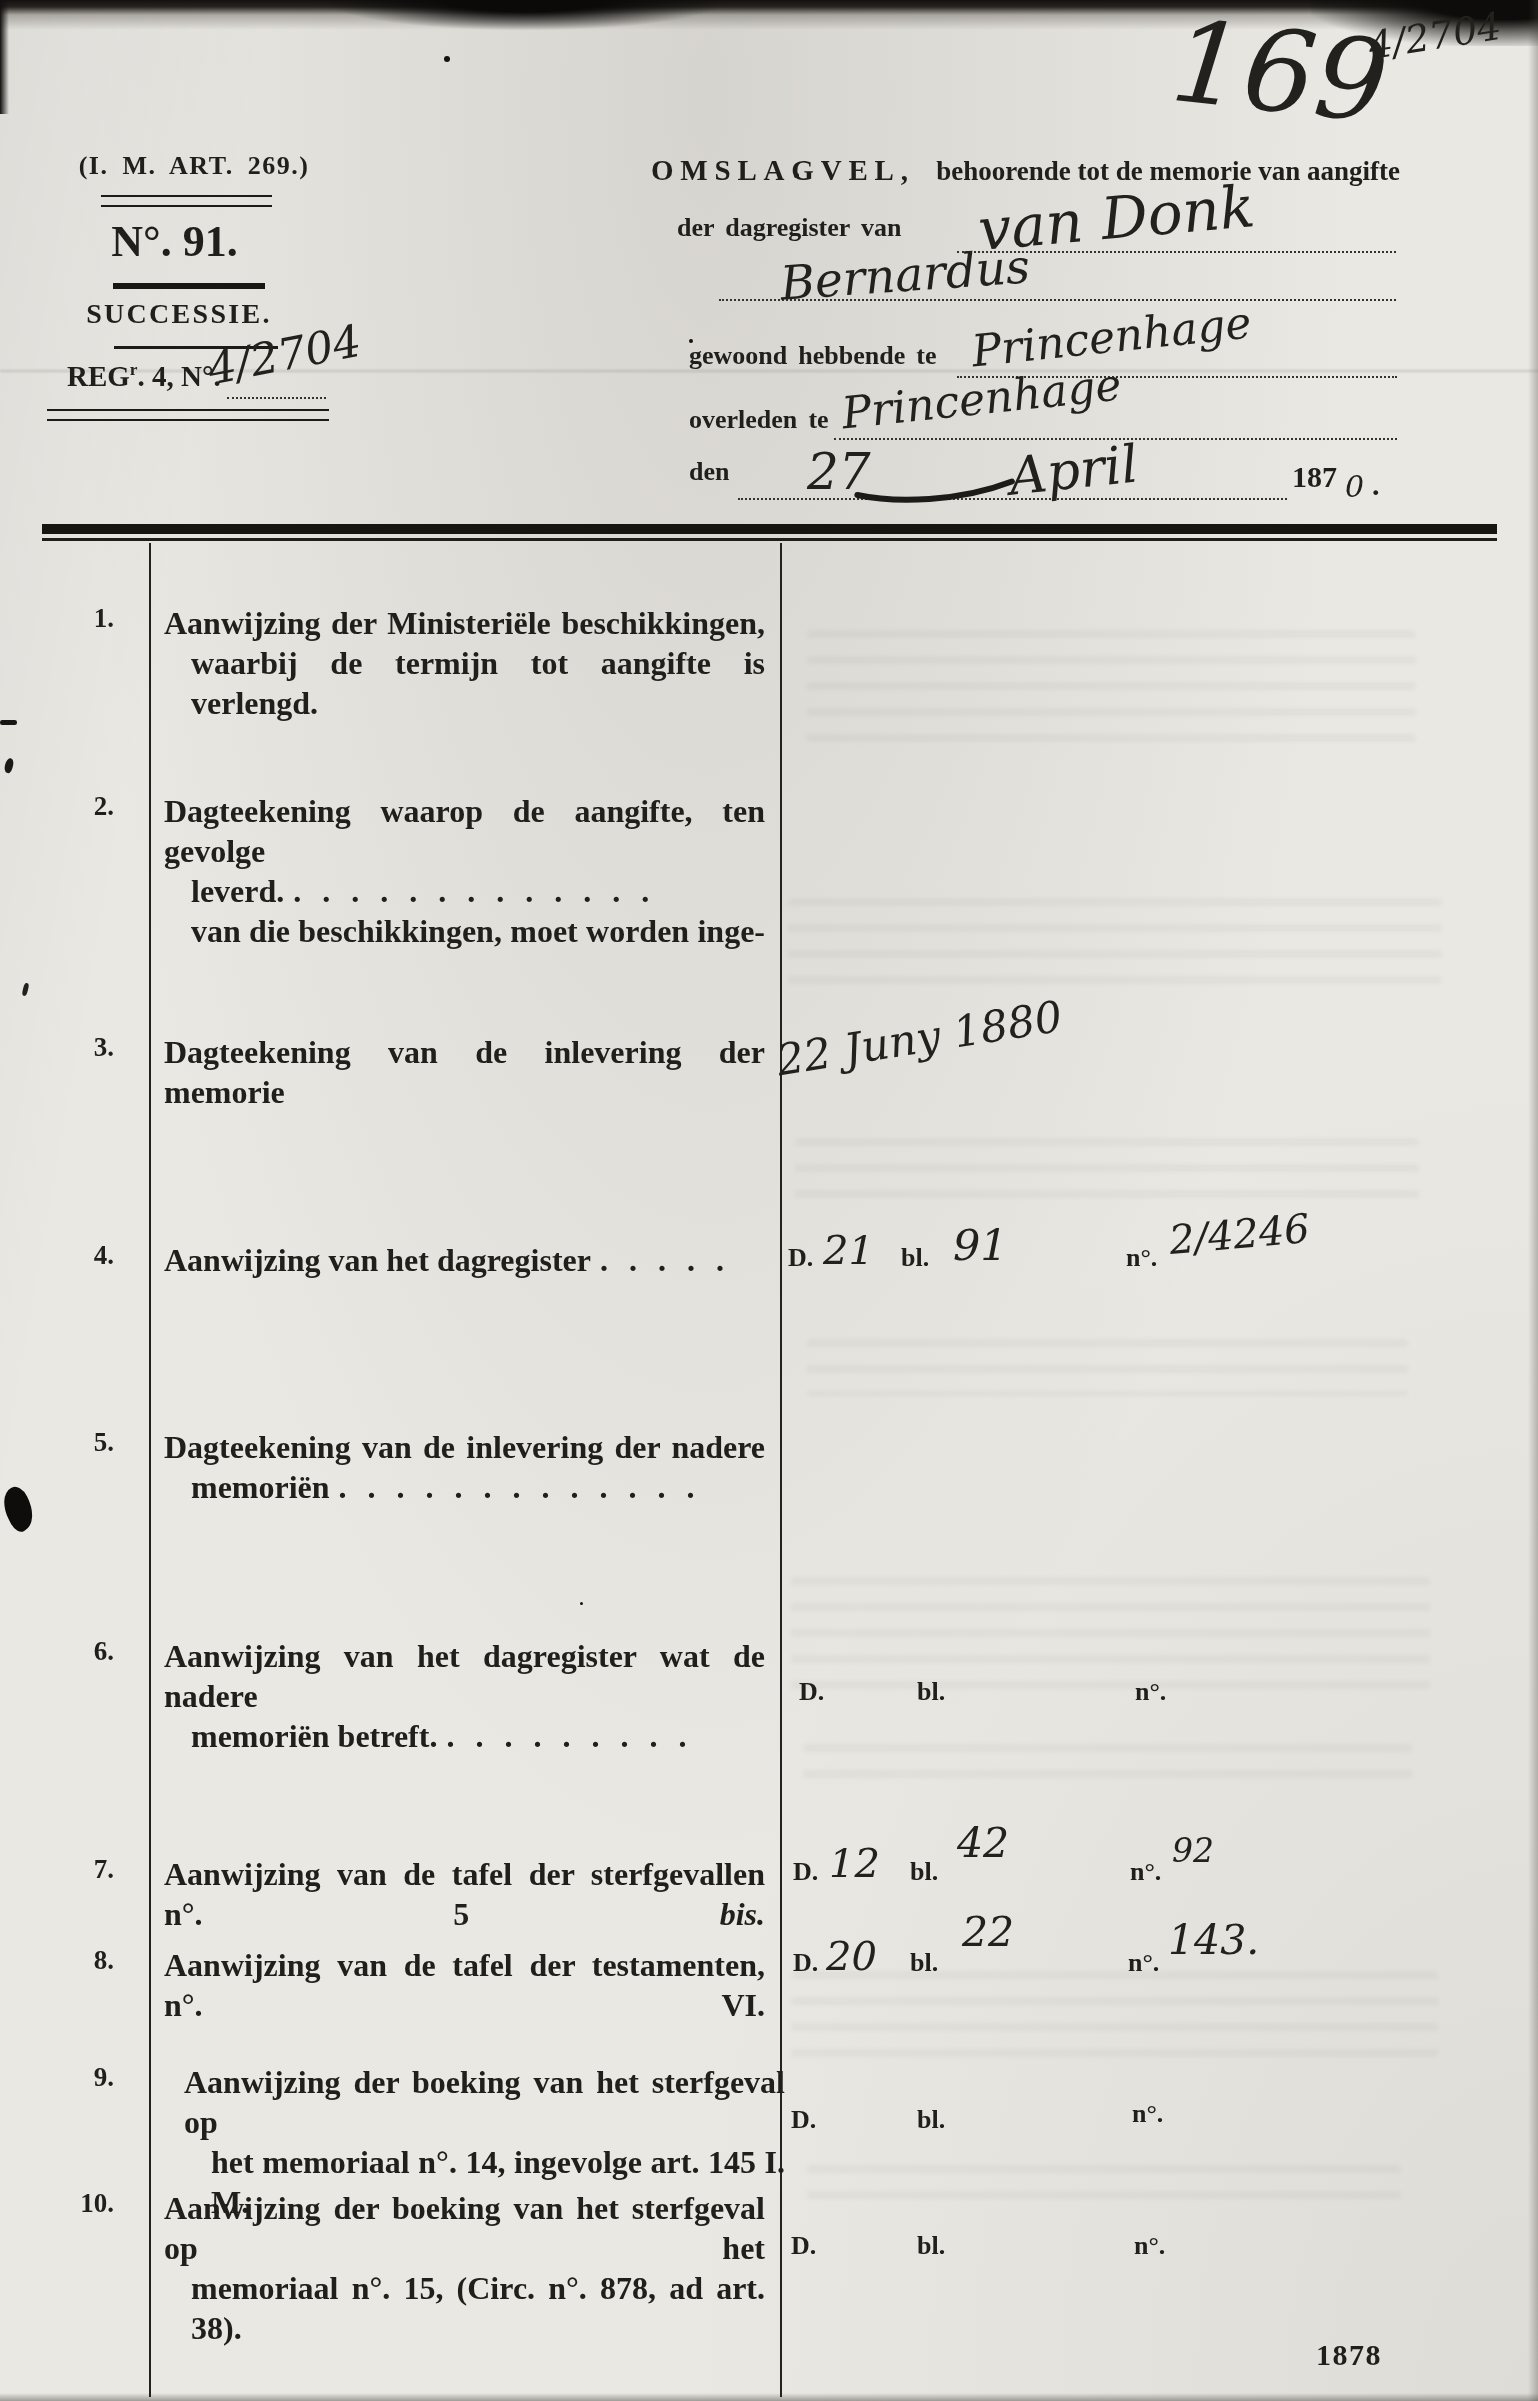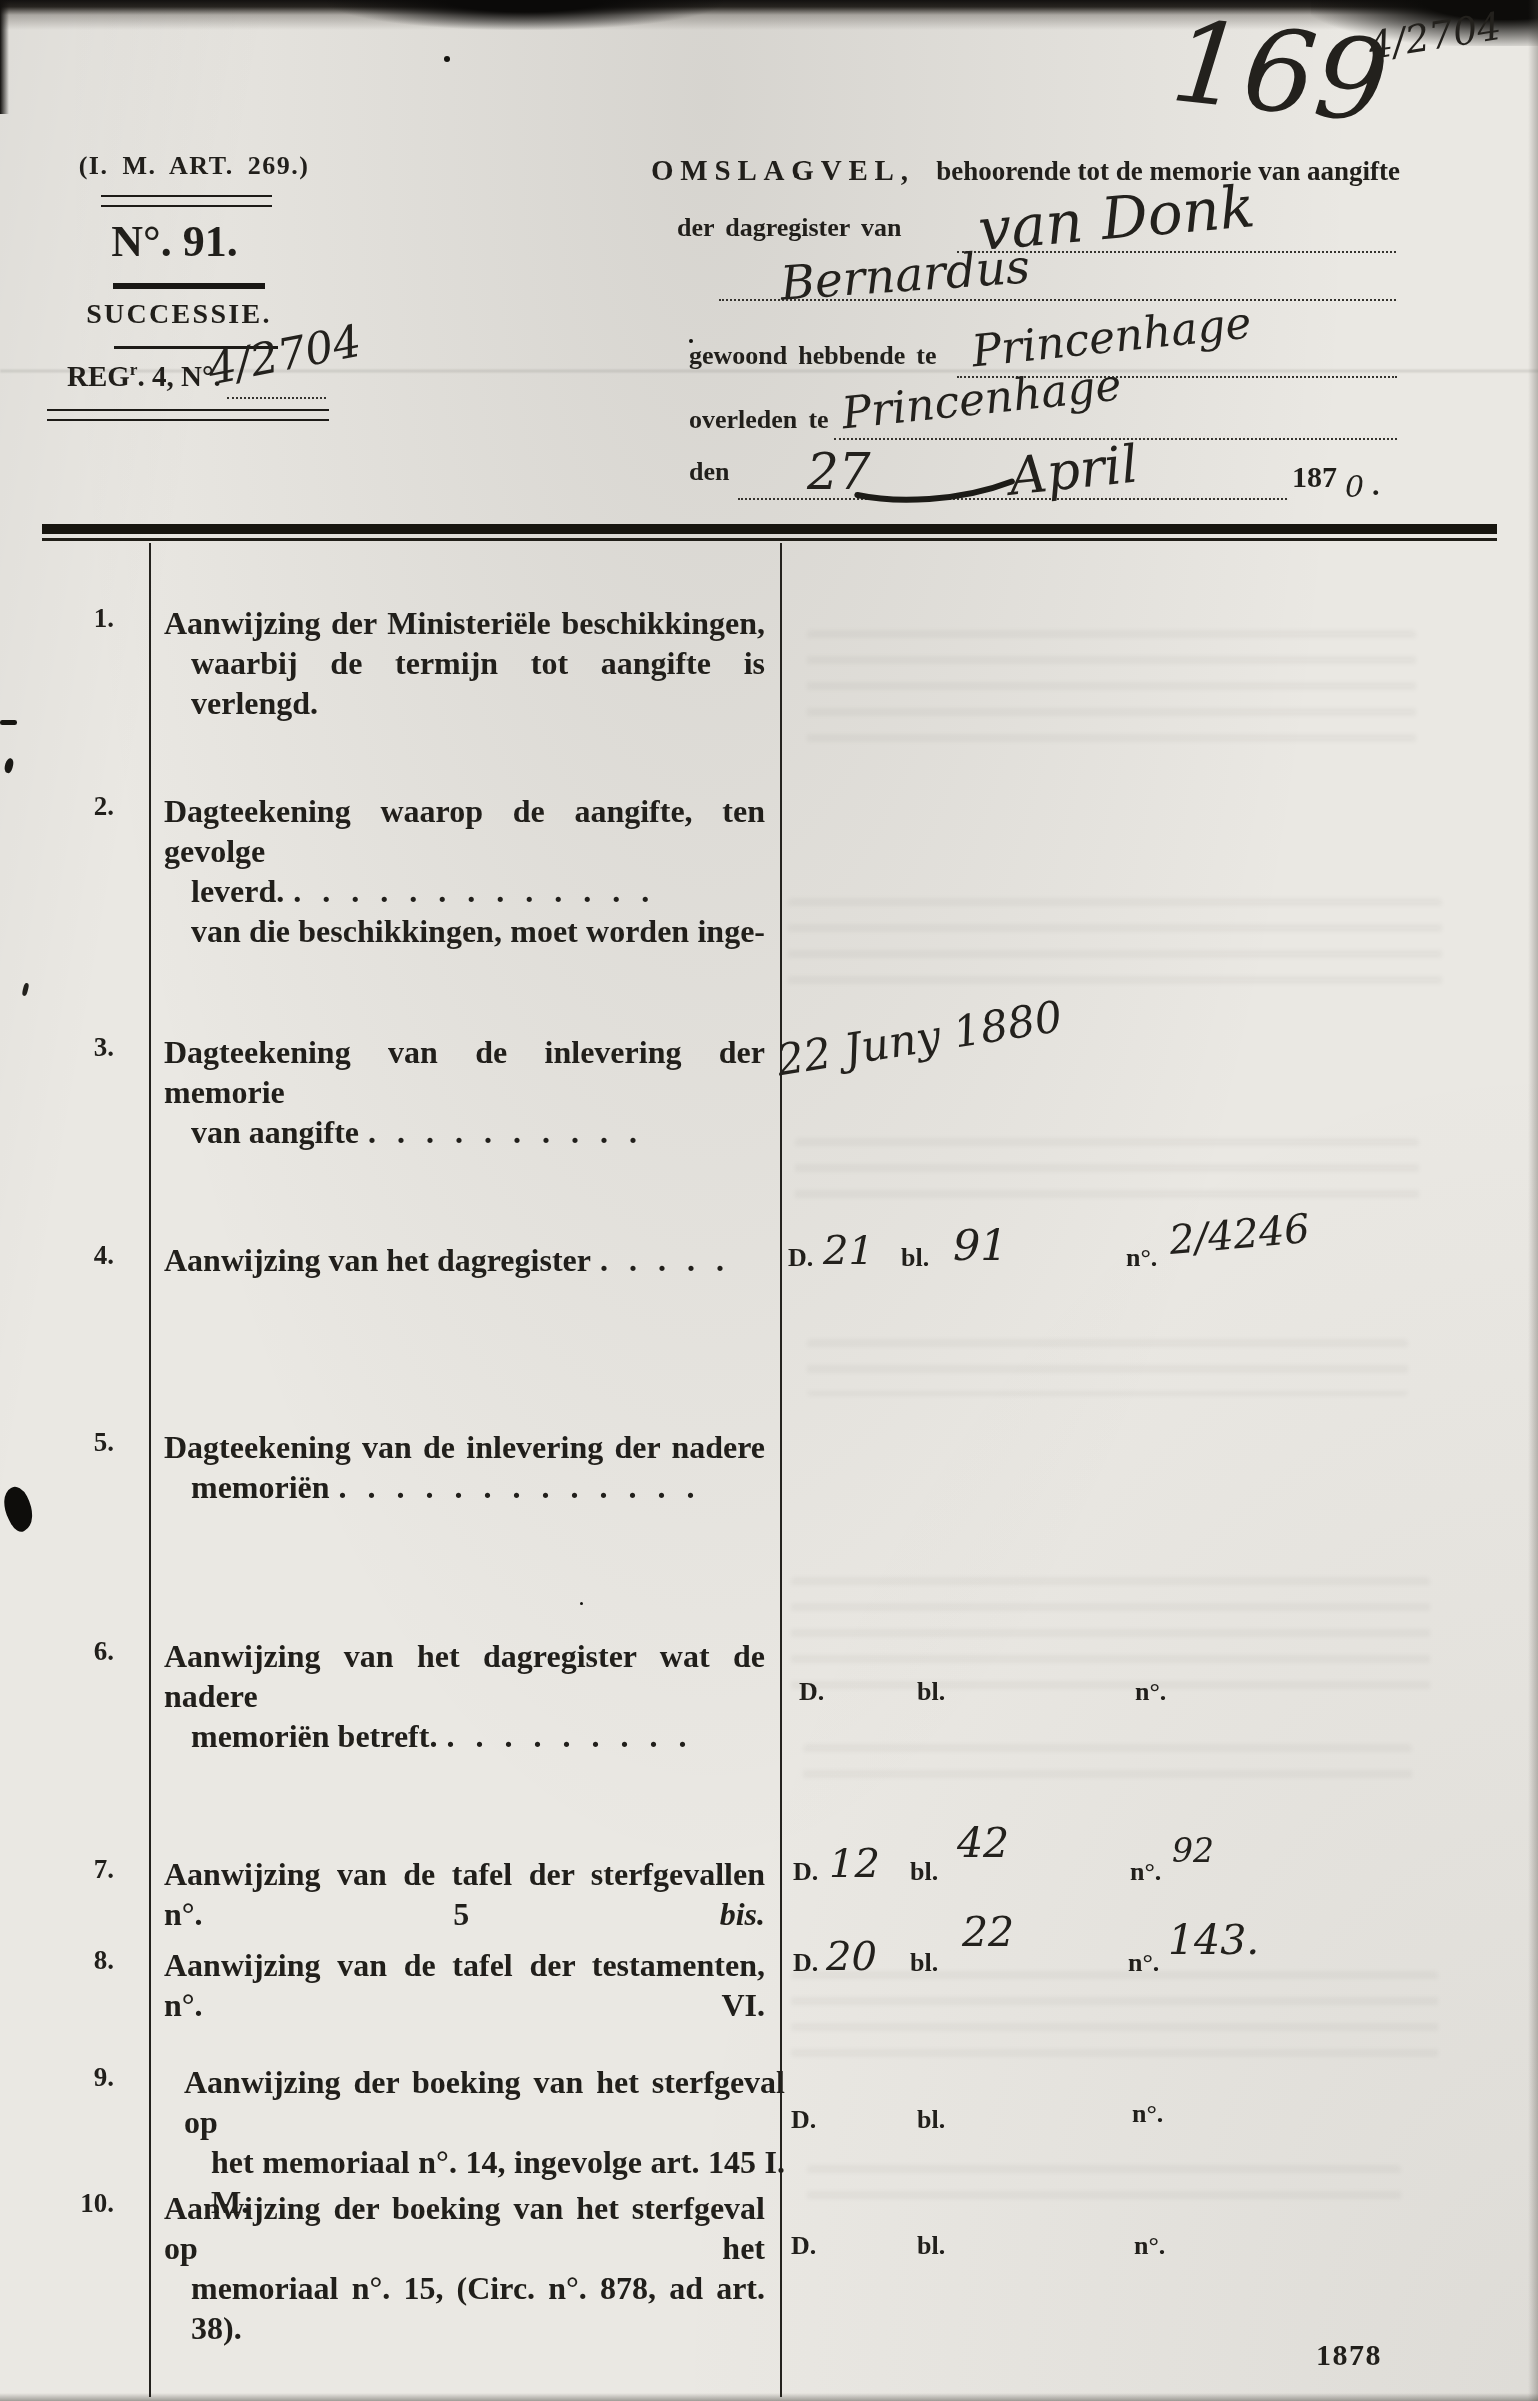--- a/index.html
+++ b/index.html
@@ -137,21 +137,20 @@
   <div class="abs printed num" style="left:55px;top:791px;">2.</div>
   <div class="abs printed itemline" style="left:164px;top:791px;">
     <div class="just">Dagteekening waarop de aangifte, ten gevolge</div>
     <div class="cont"><span>leverd.</span><span class="leader">. . . . . . . . . . . . .</span></div>
     <div class="cont just">van die beschikkingen, moet worden inge-</div>
   </div>
 
   <div class="abs printed num" style="left:55px;top:1032px;">3.</div>
   <div class="abs printed itemline" style="left:164px;top:1032px;">
     <div class="just">Dagteekening van de inlevering der memorie</div>
-    <div class="cont"><span>van aangifte</span><span class="leader">. . . . . . . . . .</span></div>
   </div>
   <div class="abs hw" style="left:773px;top:1036px;font-size:43px;transform:rotate(-9deg);transform-origin:left top;">22 Juny 1880</div>
 
   <div class="abs printed num" style="left:55px;top:1240px;">4.</div>
   <div class="abs printed itemline" style="left:164px;top:1240px;">
     <div><span>Aanwijzing van het dagregister</span><span class="leader">. . . . .</span></div>
   </div>
   <span class="abs printed anslabel" style="left:788px;top:1243px;">D.</span>
   <span class="abs hw" style="left:823px;top:1227px;font-size:40px;">21</span>
   <span class="abs printed anslabel" style="left:901px;top:1243px;">bl.</span>

